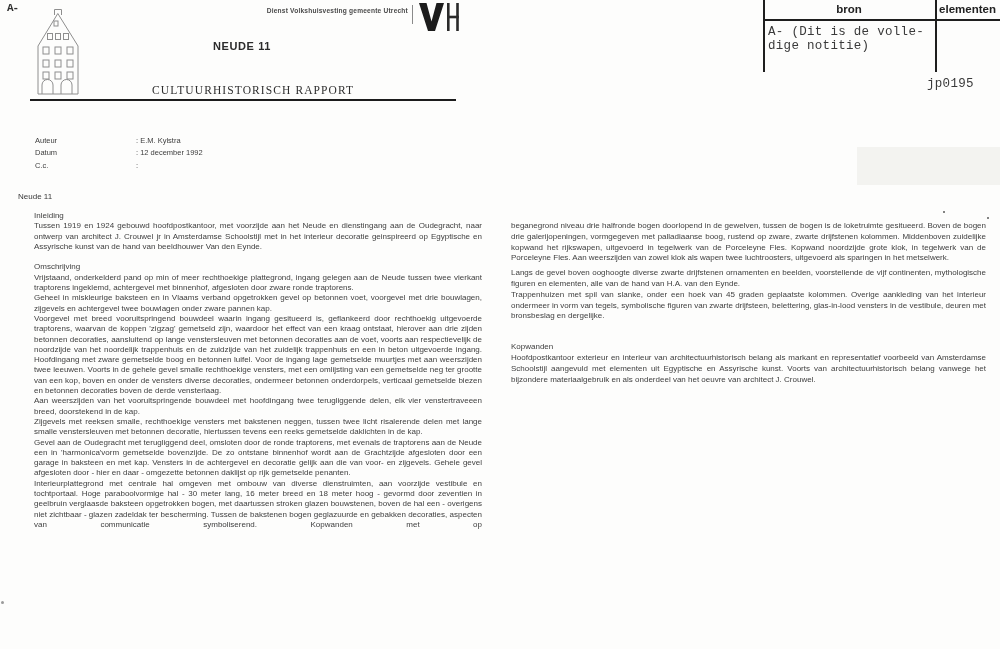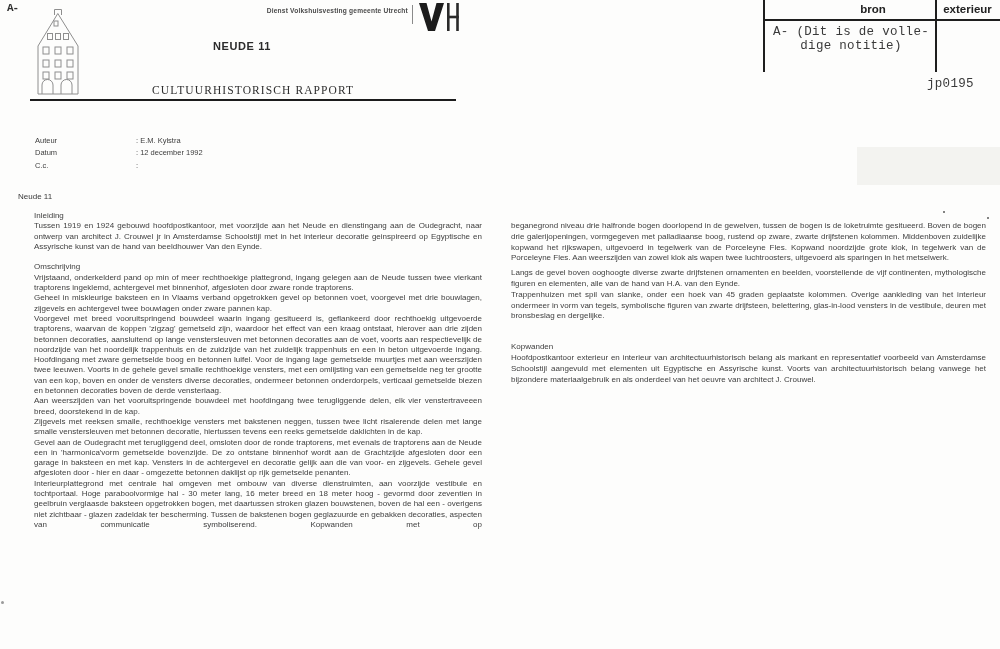--- a/index.html
+++ b/index.html
@@ -44,27 +44,27 @@
   
   .source-table { left:763px; top:0; width:237px; height:72px; }
   .source-table .vline { position:absolute; top:0; width:1.5px; height:72px; background:#1e1e1e; }
   .source-table .vline.left { left:0; }
   .source-table .vline.mid { left:172px; }
   .source-table .hline { position:absolute; left:0; top:19px; width:237px; height:2px; background:#1e1e1e; }
   .source-table .th {
     position:absolute; top:3px; font-size:11.5px; font-weight:bold; color:#222;
     text-align:center;
   }
-  .source-table .th.bron { left:12px; width:196px; }
+  .source-table .th.bron { left:0; width:172px; }
   .source-table .th.verwerkt { left:172px; width:65px; }
   .source-table .cell {
     position:absolute; font-family:"Liberation Mono", monospace;
     font-size:12.5px; color:#3a3a3a; letter-spacing:0.3px; line-height:14px;
   }
-  .source-table .cell.bron { left:5px; top:25px; width:166px; white-space:pre-line;text-align:center; }
+  .source-table .cell.bron { left:5px; top:25px; width:166px; white-space:pre-line; }
   .source-table .cell.verwerkt { left:164px; top:33px;margin-top:44px; }
 
   
   .meta { left:35px; top:135px; font-size:7.5px; line-height:12.4px; color:#3d3d3d; }
   .meta .row { display:flex;gap:6px; }
   .meta .label { width:95px; }
   .meta .value { }
 
   
   .address-heading { left:18px; top:192px; font-size:8px; color:#383838; }
@@ -127,21 +127,21 @@
 
 <div class="abs doc-title">NEUDE 11</div>
 <div class="abs doc-subtitle">CULTUURHISTORISCH RAPPORT</div>
 <div class="abs header-rule"></div>
 
 <div class="abs source-table">
   <div class="vline left"></div>
   <div class="vline mid"></div>
   <div class="hline"></div>
   <div class="th bron">bron</div>
-  <div class="th verwerkt">exterieur</div>
+  <div class="th verwerkt">elementen</div>
   <div class="cell bron">A- (Dit is de volle-
 dige notitie)</div>
   <div class="cell verwerkt">jp0195</div>
 </div>
 
 <div class="abs meta">
   <div class="row">
     <span class="label">Auteur</span>
     <span class="value">: E.M. Kylstra</span>
   </div>

